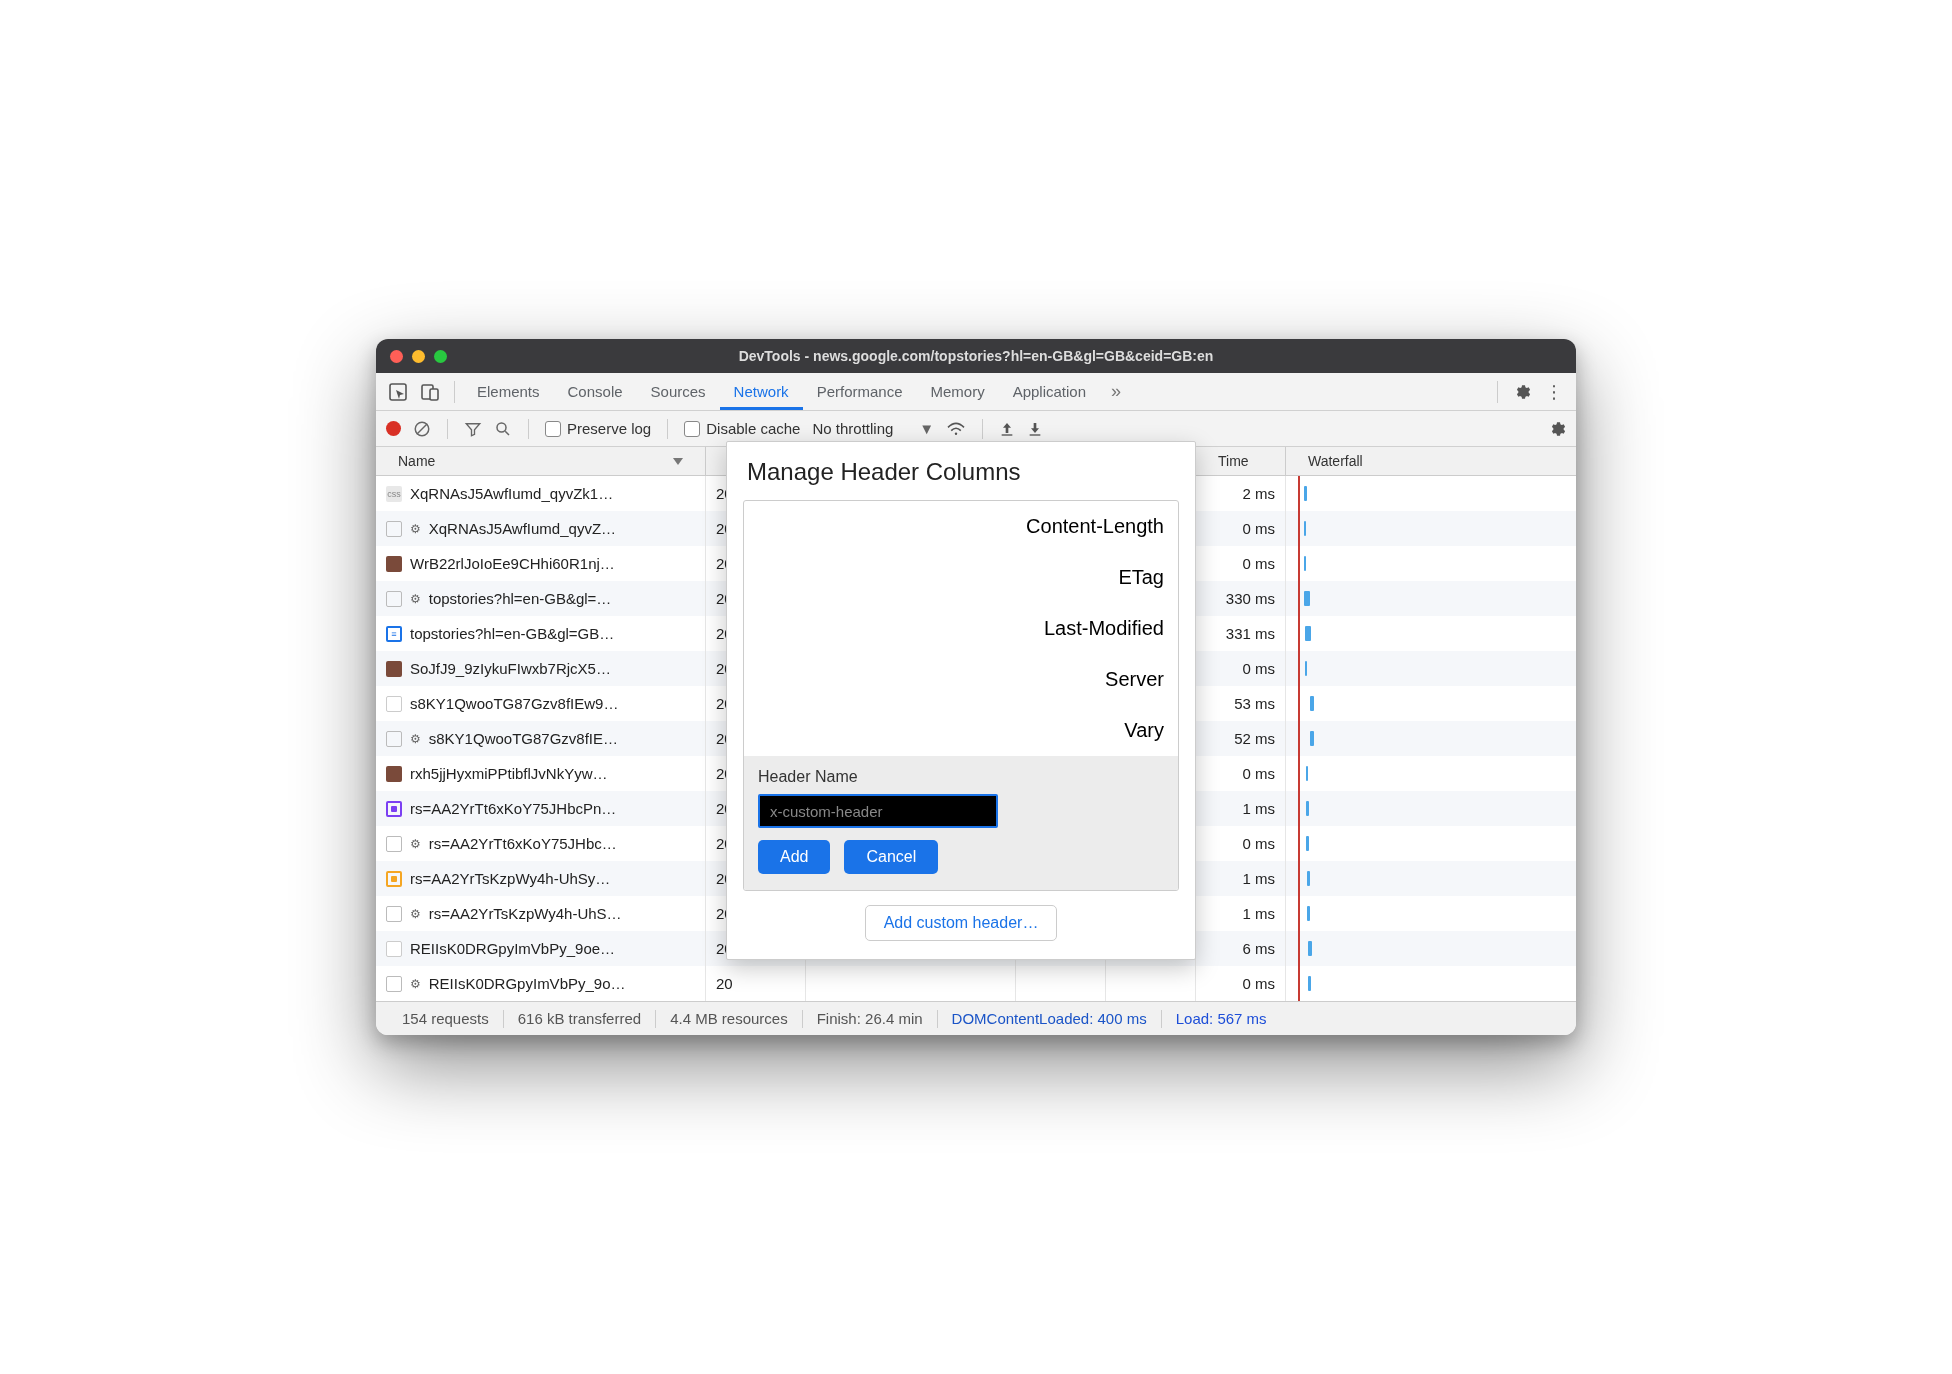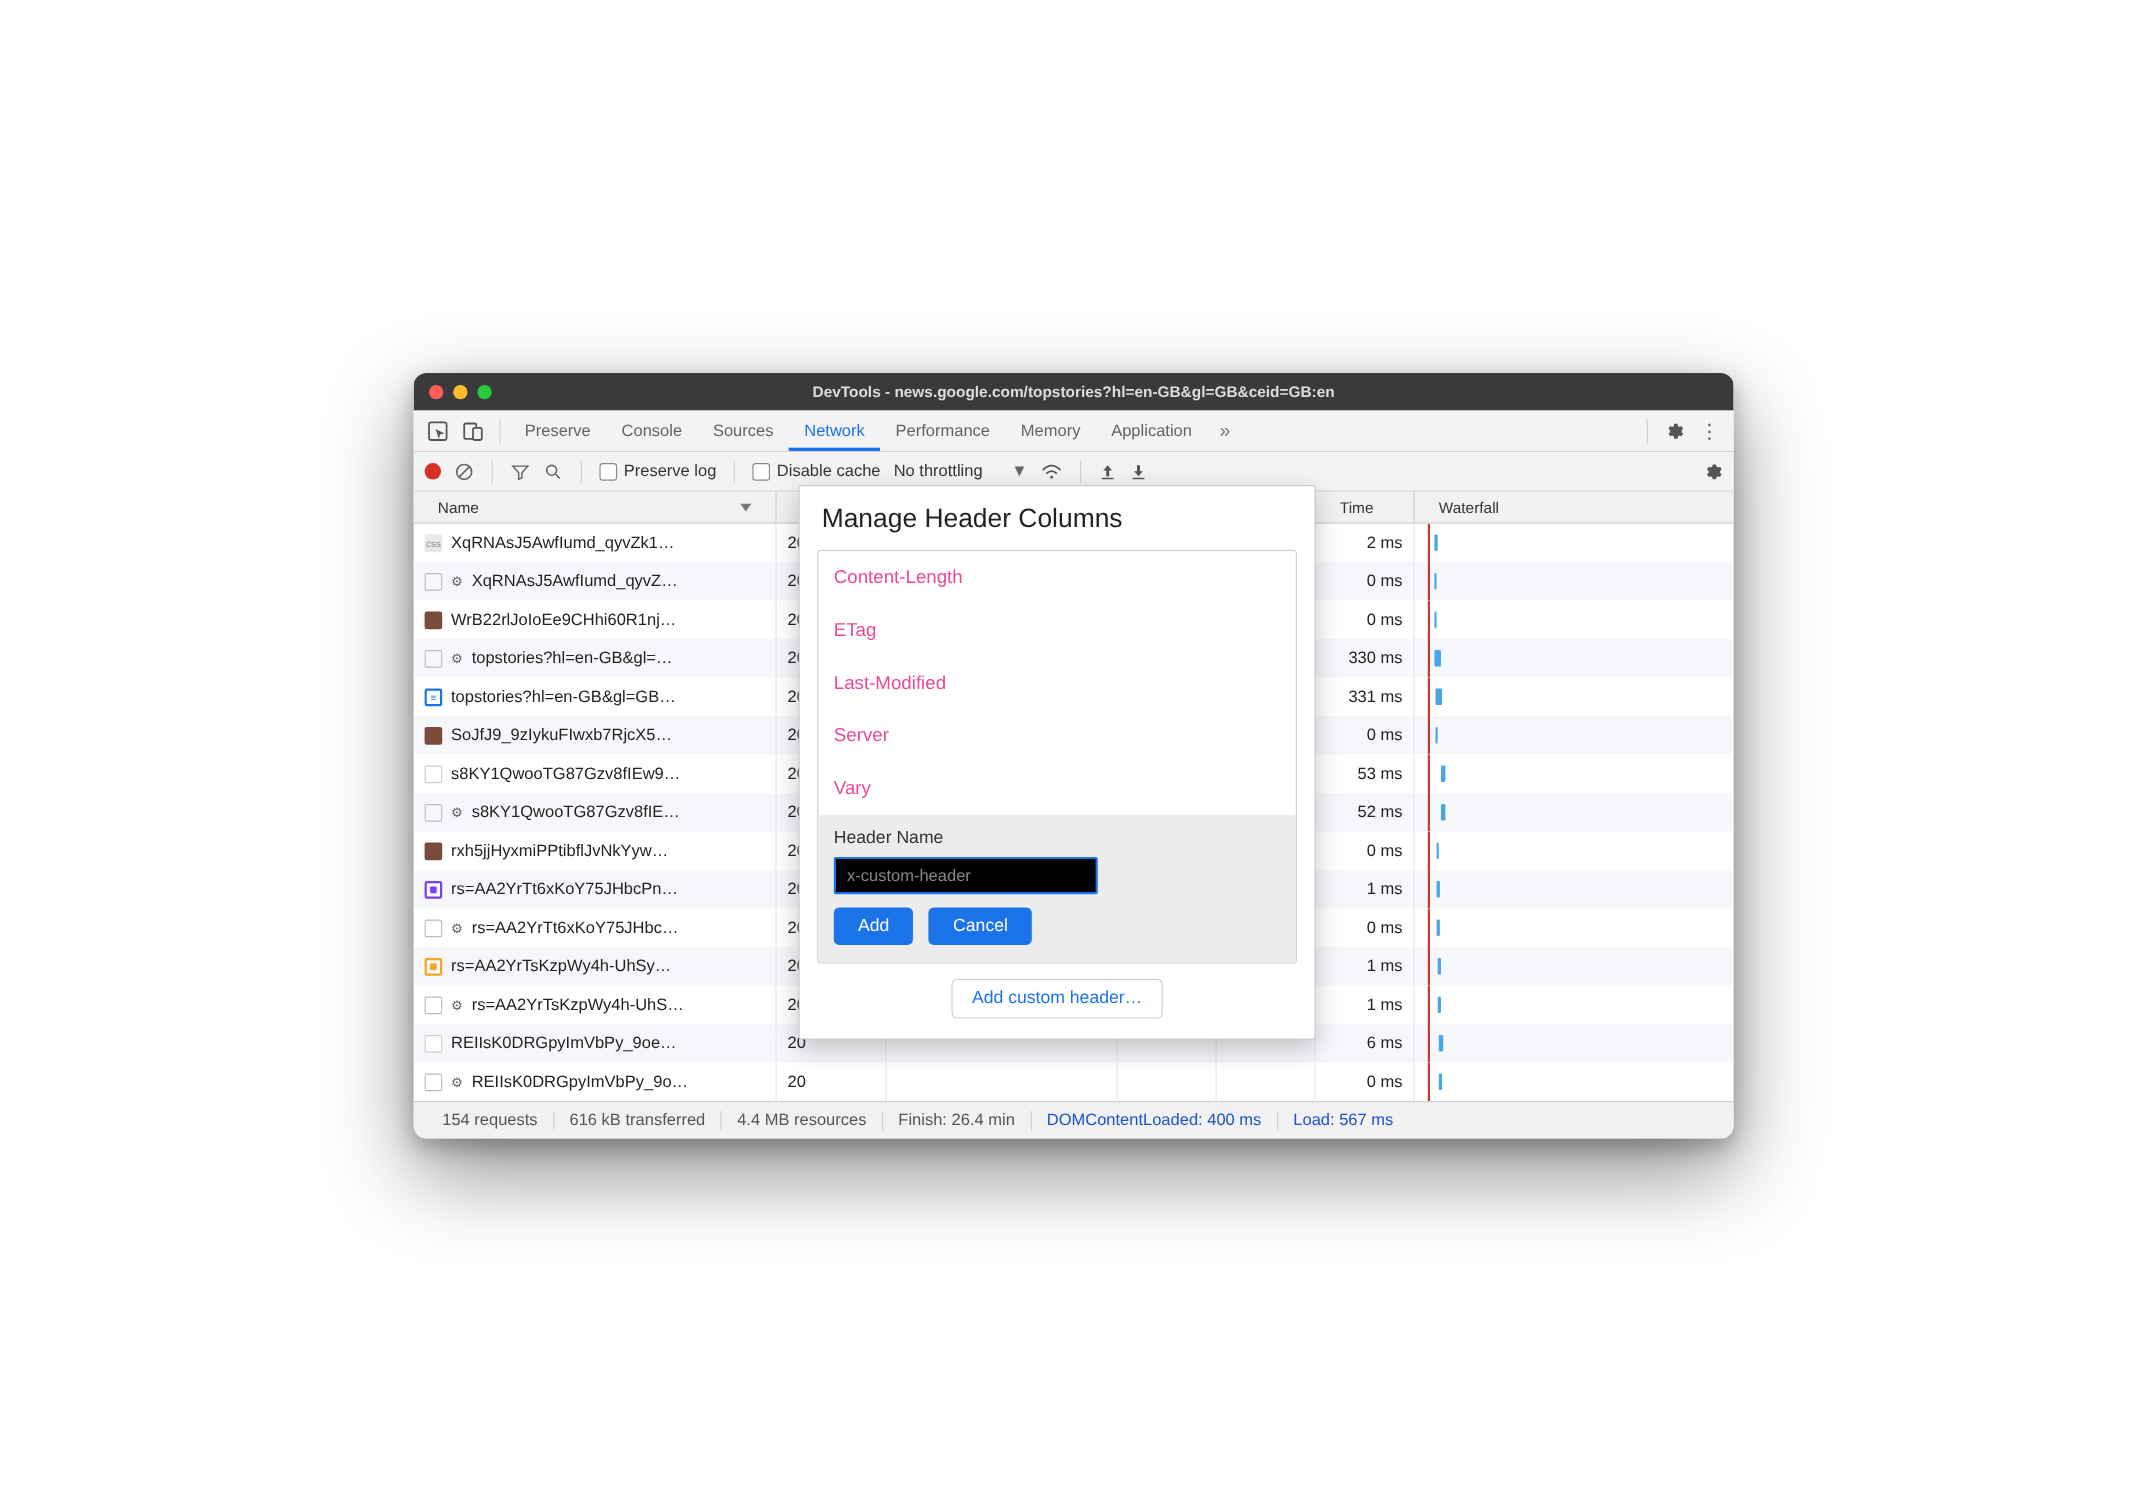--- a/index.html
+++ b/index.html
@@ -166,21 +166,21 @@
   width: 470px;
   background: #fff;
   border: 1px solid #ccc;
   border-radius: 2px;
   box-shadow: 0 8px 24px rgba(0,0,0,0.22);
   padding: 16px 16px 18px 16px;
   z-index: 100;
 }
 .popup-title { font-size: 24px; color: #222; margin-bottom: 14px; padding-left: 4px;}
 .popup-list { border: 1px solid #ccc; border-radius: 3px; overflow: hidden; }
-.popup-item { padding: 14px 14px; font-size: 17px; color: #ec4899; }
+.popup-item { padding: 14px 14px; font-size: 20px; color: #000000; text-align: right; }
 .popup-form {
   background: #ececec;
   padding: 12px 14px 16px 14px;
 }
 .popup-form-label { font-size: 16px; color: #333; margin-bottom: 8px; }
 .popup-input {
   width: 240px;
   height: 34px;
   border: 2px solid #1a73e8;
   border-radius: 2px;
@@ -240,21 +240,21 @@
         </svg>
     </div>
     <div class="icon-btn">
       <svg width="20" height="20" viewBox="0 0 20 20">
           <rect x="2" y="3" width="11" height="14" rx="1.5" fill="none" stroke="#555" stroke-width="1.6"></rect>
           <rect x="10" y="7" width="8" height="11" rx="1.5" fill="#f3f3f3" stroke="#555" stroke-width="1.6"></rect>
         </svg>
     </div>
     <div class="divider"></div>
     <div class="tabs">
-      <div class="tab">Preserve</div>
+      <div class="tab">Elements</div>
       <div class="tab">Console</div>
       <div class="tab">Sources</div>
       <div class="tab active">Network</div>
       <div class="tab">Performance</div>
       <div class="tab">Memory</div>
       <div class="tab">Application</div>
     </div>
     <div class="icon-btn" style="font-size:18px;color:#777">»</div>
     <div class="spacer"></div>
     <div class="divider"></div>

